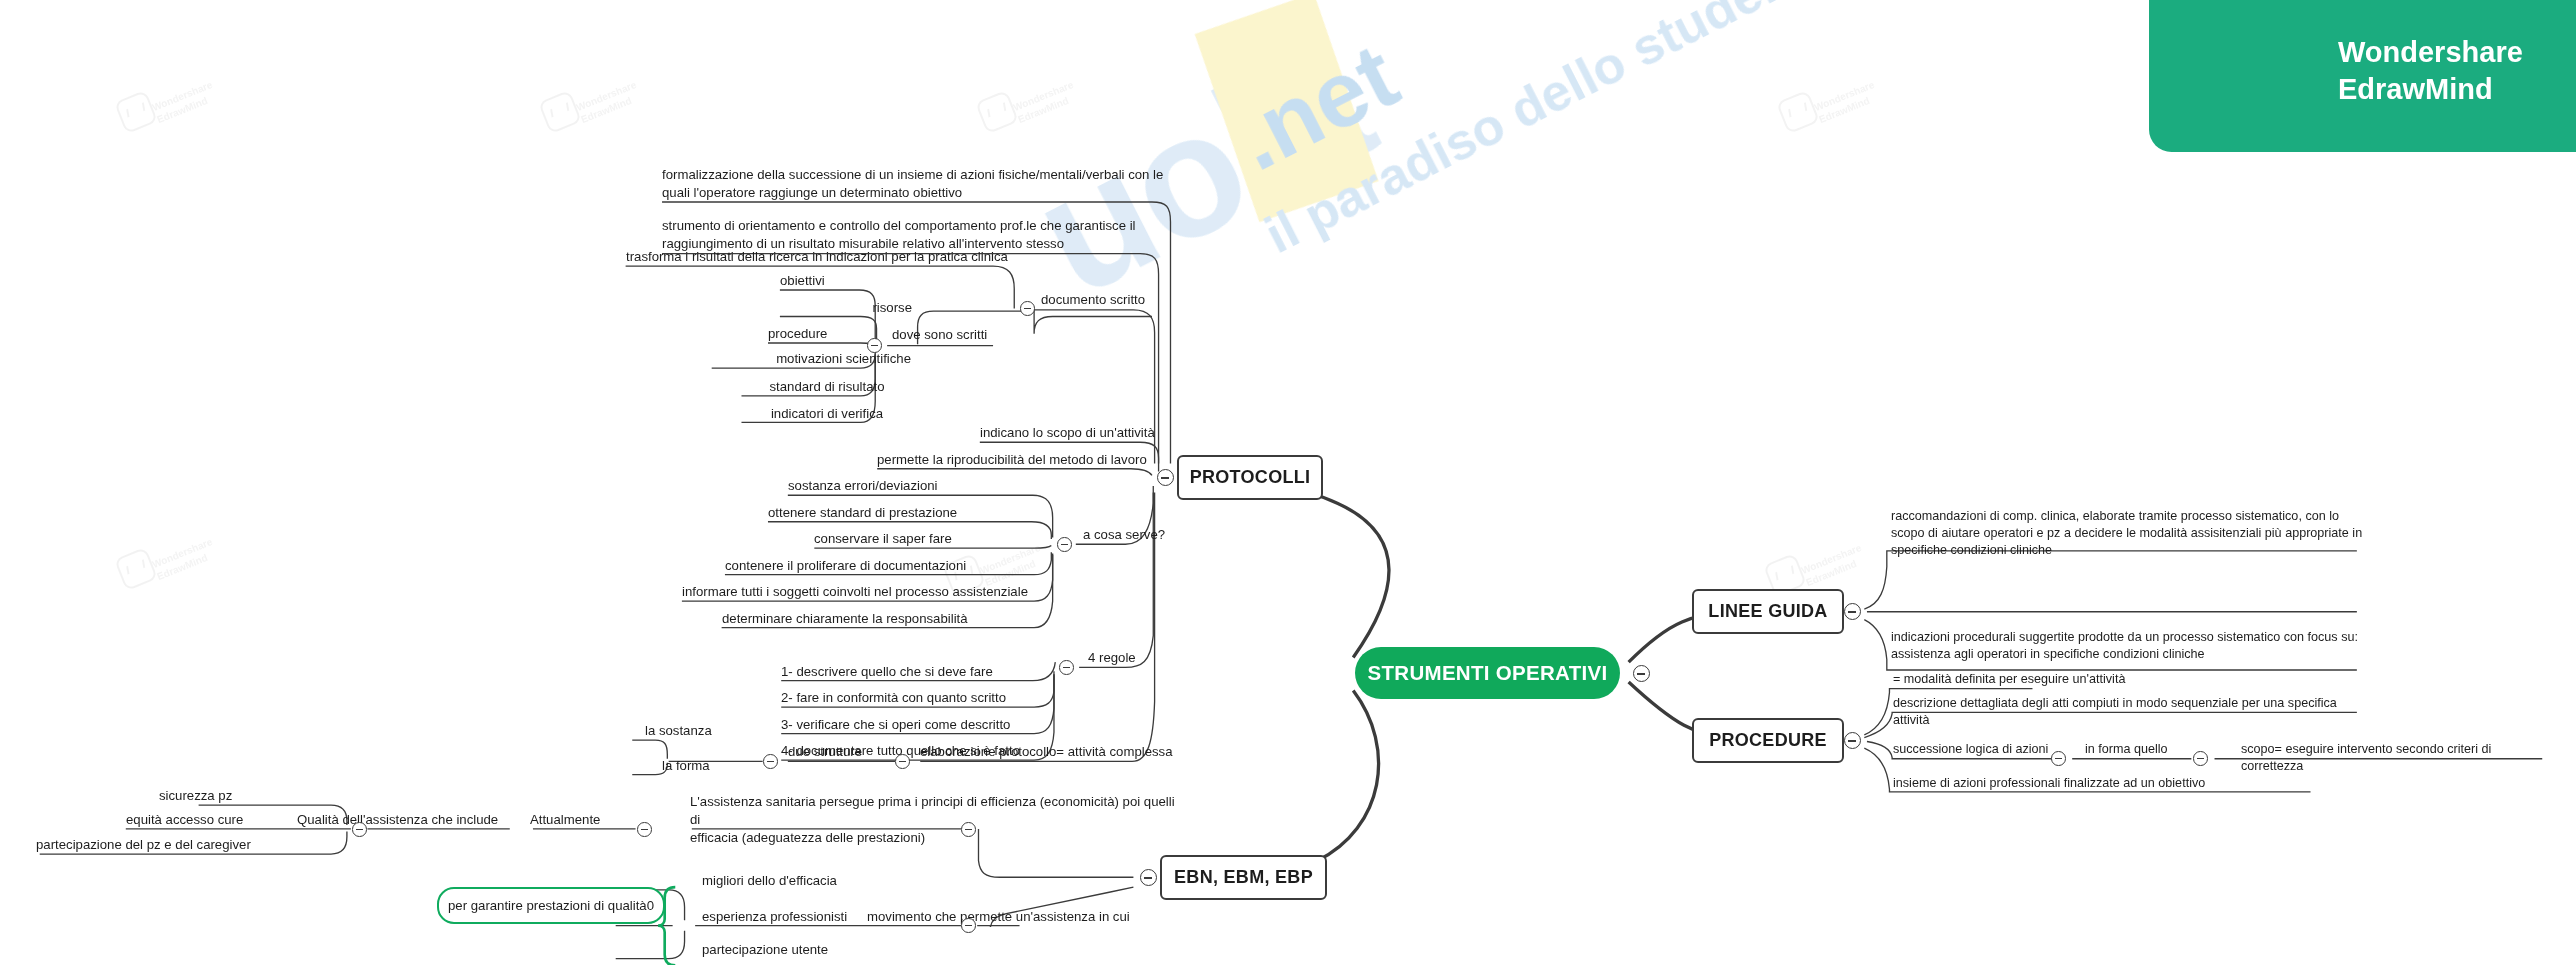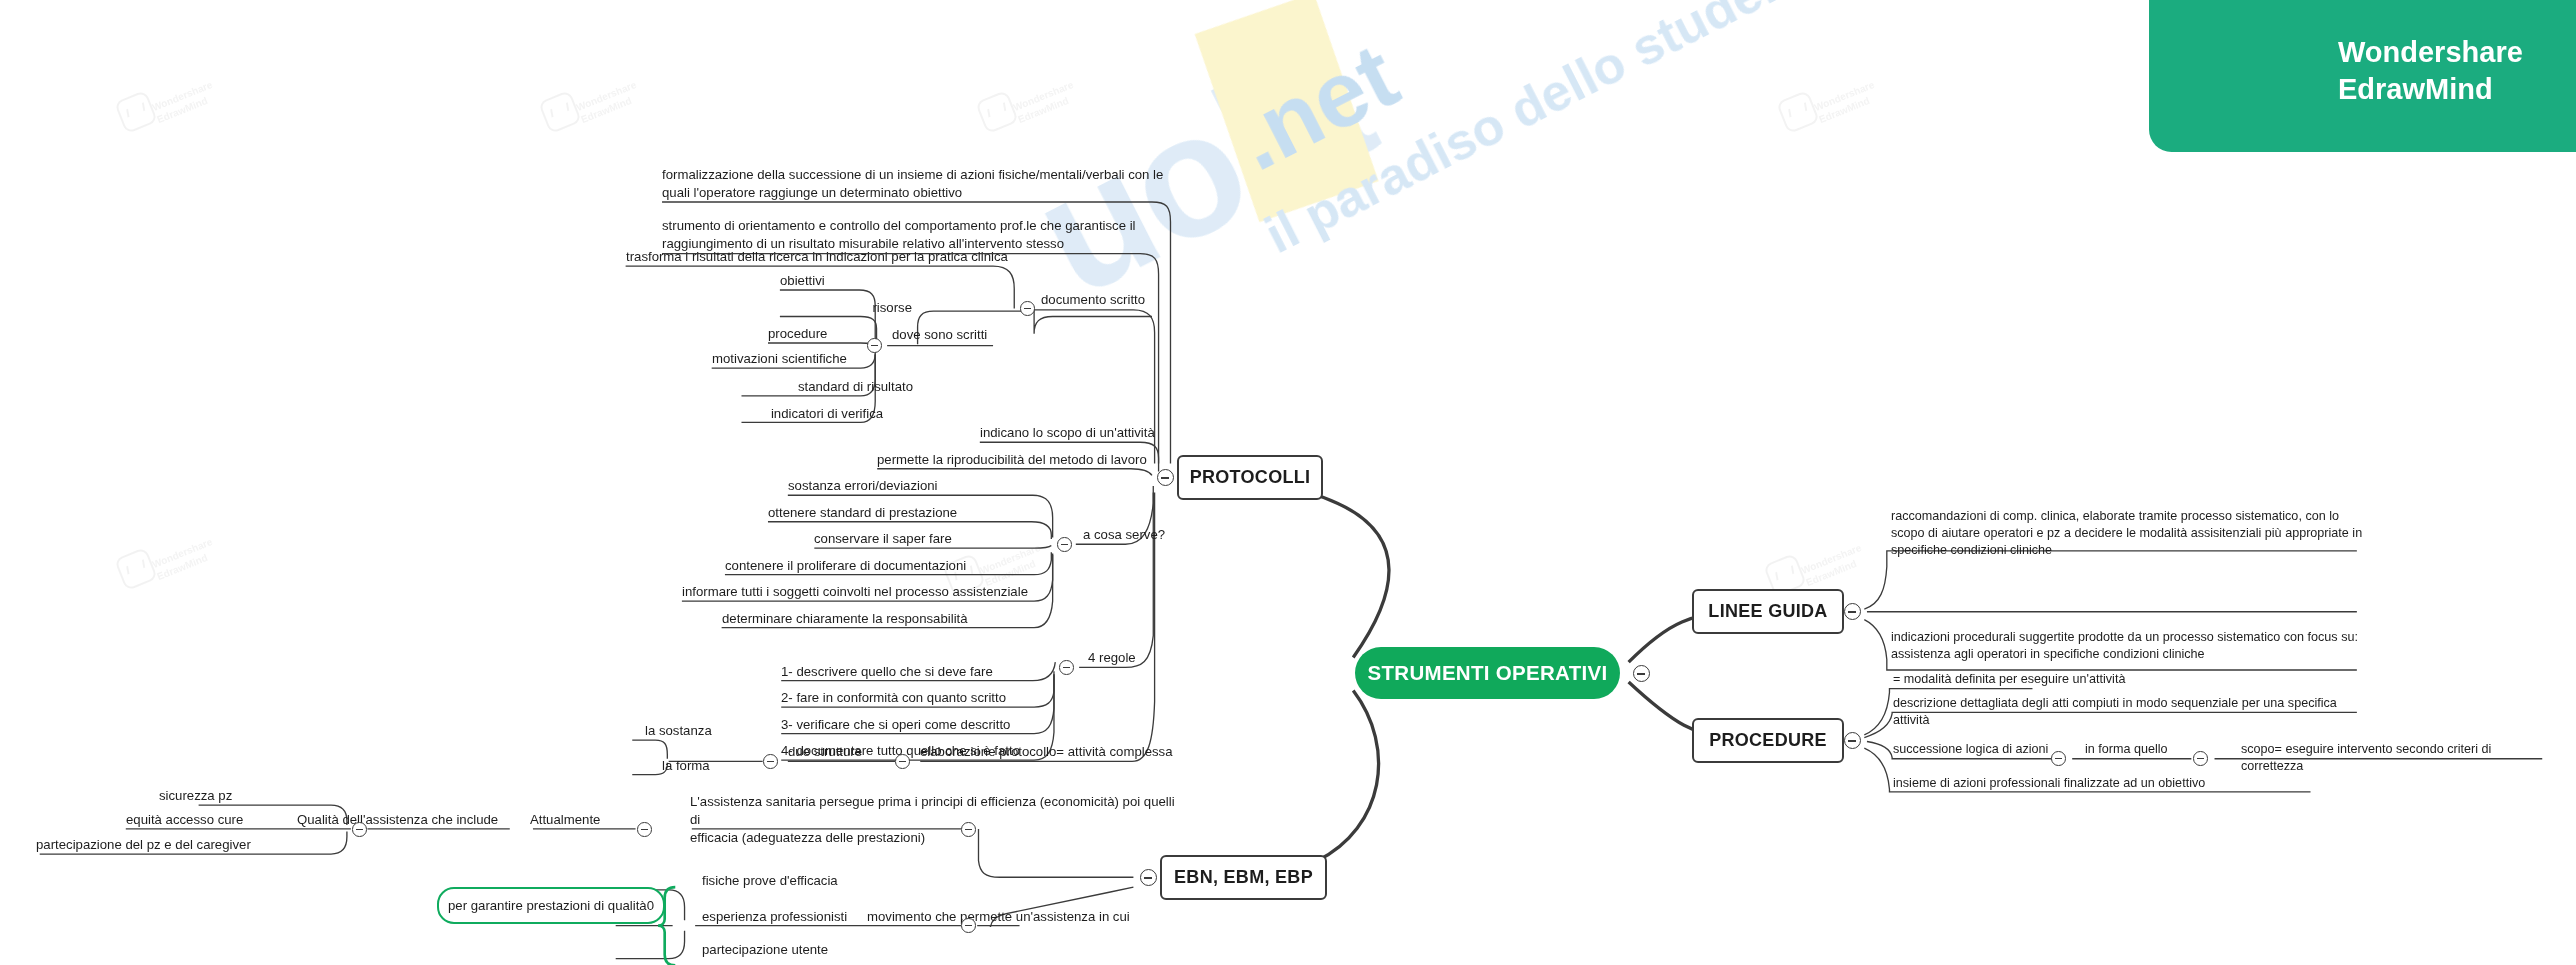--- a/index.html
+++ b/index.html
@@ -192,22 +192,22 @@
   <div class="node leaf" style="left:662px;top:217px;width:523px">strumento di orientamento e controllo del comportamento prof.le che garantisce il
 raggiungimento di un risultato misurabile relativo all'intervento stesso</div>
   <div class="node leaf" style="left:626px;top:248px;width:410px">trasforma i risultati della ricerca in indicazioni per la pratica clinica</div>
 
   <div class="node leaf" style="left:1041px;top:291px;width:172px">documento scritto</div>
   <div class="node leaf" style="left:892px;top:326px;width:146px">dove sono scritti</div>
 
   <div class="node leaf" style="left:780px;top:272px;width:132px;text-align:left">obiettivi</div>
   <div class="node leaf" style="left:780px;top:299px;width:132px;text-align:right">risorse</div>
   <div class="node leaf" style="left:768px;top:325px;width:146px;text-align:left">procedure</div>
-  <div class="node leaf" style="left:712px;top:350px;width:199px;text-align:left">motivazioni scientifiche</div>
-  <div class="node leaf" style="left:741px;top:378px;width:172px;text-align:right">standard di risultato</div>
+  <div class="node leaf" style="left:712px;top:350px;width:199px;text-align:right">motivazioni scientifiche</div>
+  <div class="node leaf" style="left:741px;top:378px;width:172px;text-align:center">standard di risultato</div>
   <div class="node leaf" style="left:741px;top:405px;width:172px;text-align:center">indicatori di verifica</div>
 
   <div class="node leaf" style="left:980px;top:424px;width:285px">indicano lo scopo di un'attività</div>
   <div class="node leaf" style="left:877px;top:451px;width:397px">permette la riproducibilità del metodo di lavoro</div>
 
   <div class="node leaf" style="left:1083px;top:526px;width:146px">a cosa serve?</div>
 
   <div class="node leaf" style="left:788px;top:477px;width:265px">sostanza errori/deviazioni</div>
   <div class="node leaf" style="left:768px;top:504px;width:285px">ottenere standard di prestazione</div>
   <div class="node leaf" style="left:814px;top:530px;width:238px">conservare il saper fare</div>
@@ -229,21 +229,21 @@
 
   <div class="node leaf" style="left:690px;top:793px;width:490px">L'assistenza sanitaria persegue prima i principi di efficienza (economicità) poi quelli di
 efficacia (adeguatezza delle prestazioni)</div>
   <div class="node leaf" style="left:530px;top:811px;width:132px">Attualmente</div>
   <div class="node leaf" style="left:297px;top:811px;width:218px">Qualità dell'assistenza che include</div>
   <div class="node leaf" style="left:159px;top:787px;width:132px">sicurezza pz</div>
   <div class="node leaf" style="left:126px;top:811px;width:192px">equità accesso cure</div>
   <div class="node leaf" style="left:36px;top:836px;width:285px">partecipazione del pz e del caregiver</div>
 
   <div class="node leaf" style="left:867px;top:908px;width:291px">movimento che permette un'assistenza in cui</div>
-  <div class="node leaf" style="left:702px;top:872px;width:185px">fisiche prove d'efficacia</div>
+  <div class="node leaf" style="left:702px;top:872px;width:185px">migliori dello d'efficacia</div>
   <div class="node leaf" style="left:702px;top:908px;width:185px">esperienza professionisti</div>
   <div class="node leaf" style="left:702px;top:941px;width:185px">partecipazione utente</div>
 
   <div class="green-box" style="left:437px;top:887px;width:228px;height:37px">
     <span>per garantire prestazioni di qualità0</span>
   </div>
 
   <div class="node leaf small" style="left:1891px;top:508px;width:477px">raccomandazioni di comp. clinica, elaborate tramite processo sistematico, con lo
 scopo di aiutare operatori e pz a decidere le modalità assisitenziali più appropriate in
 specifiche condizioni cliniche</div>

